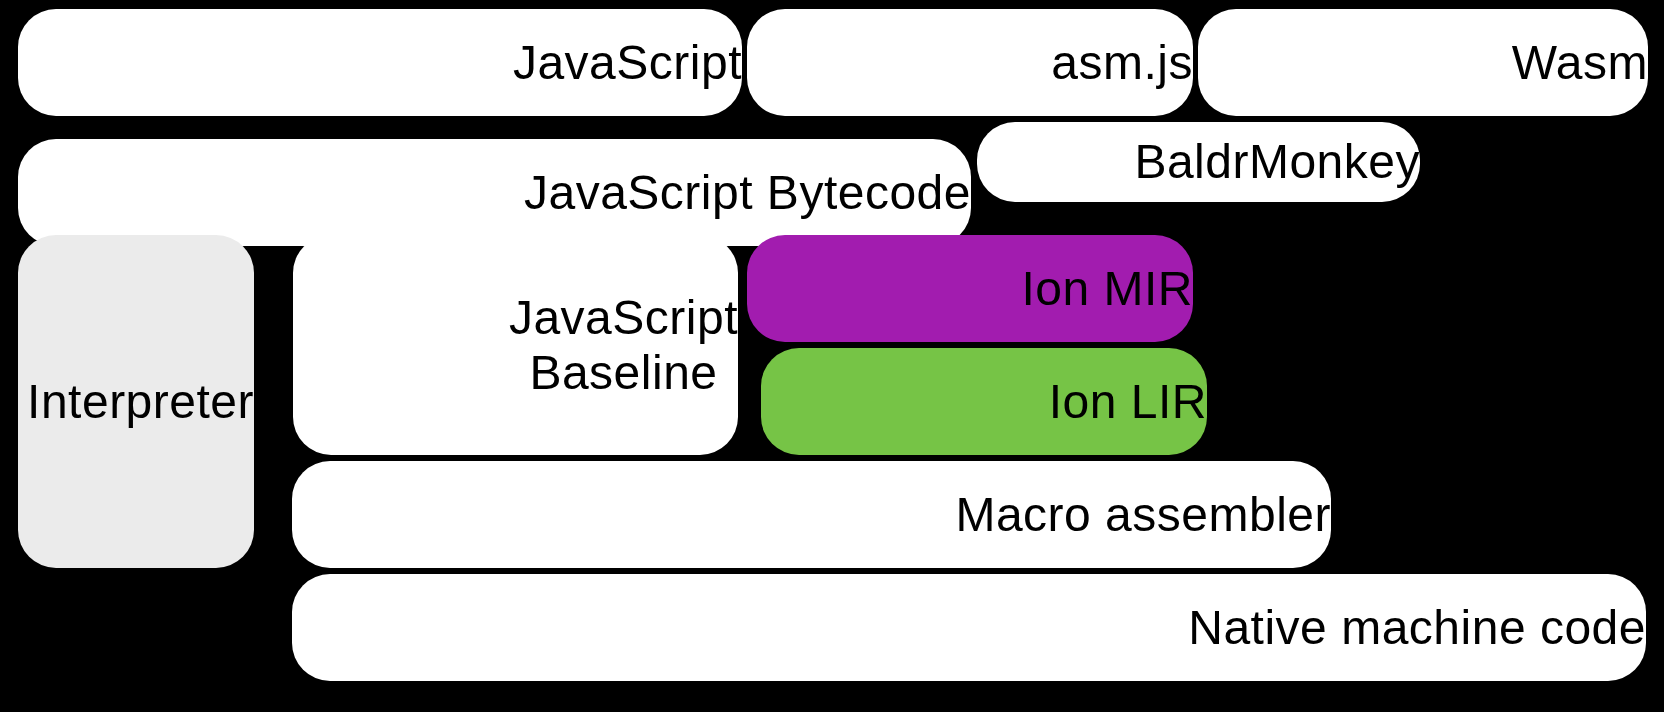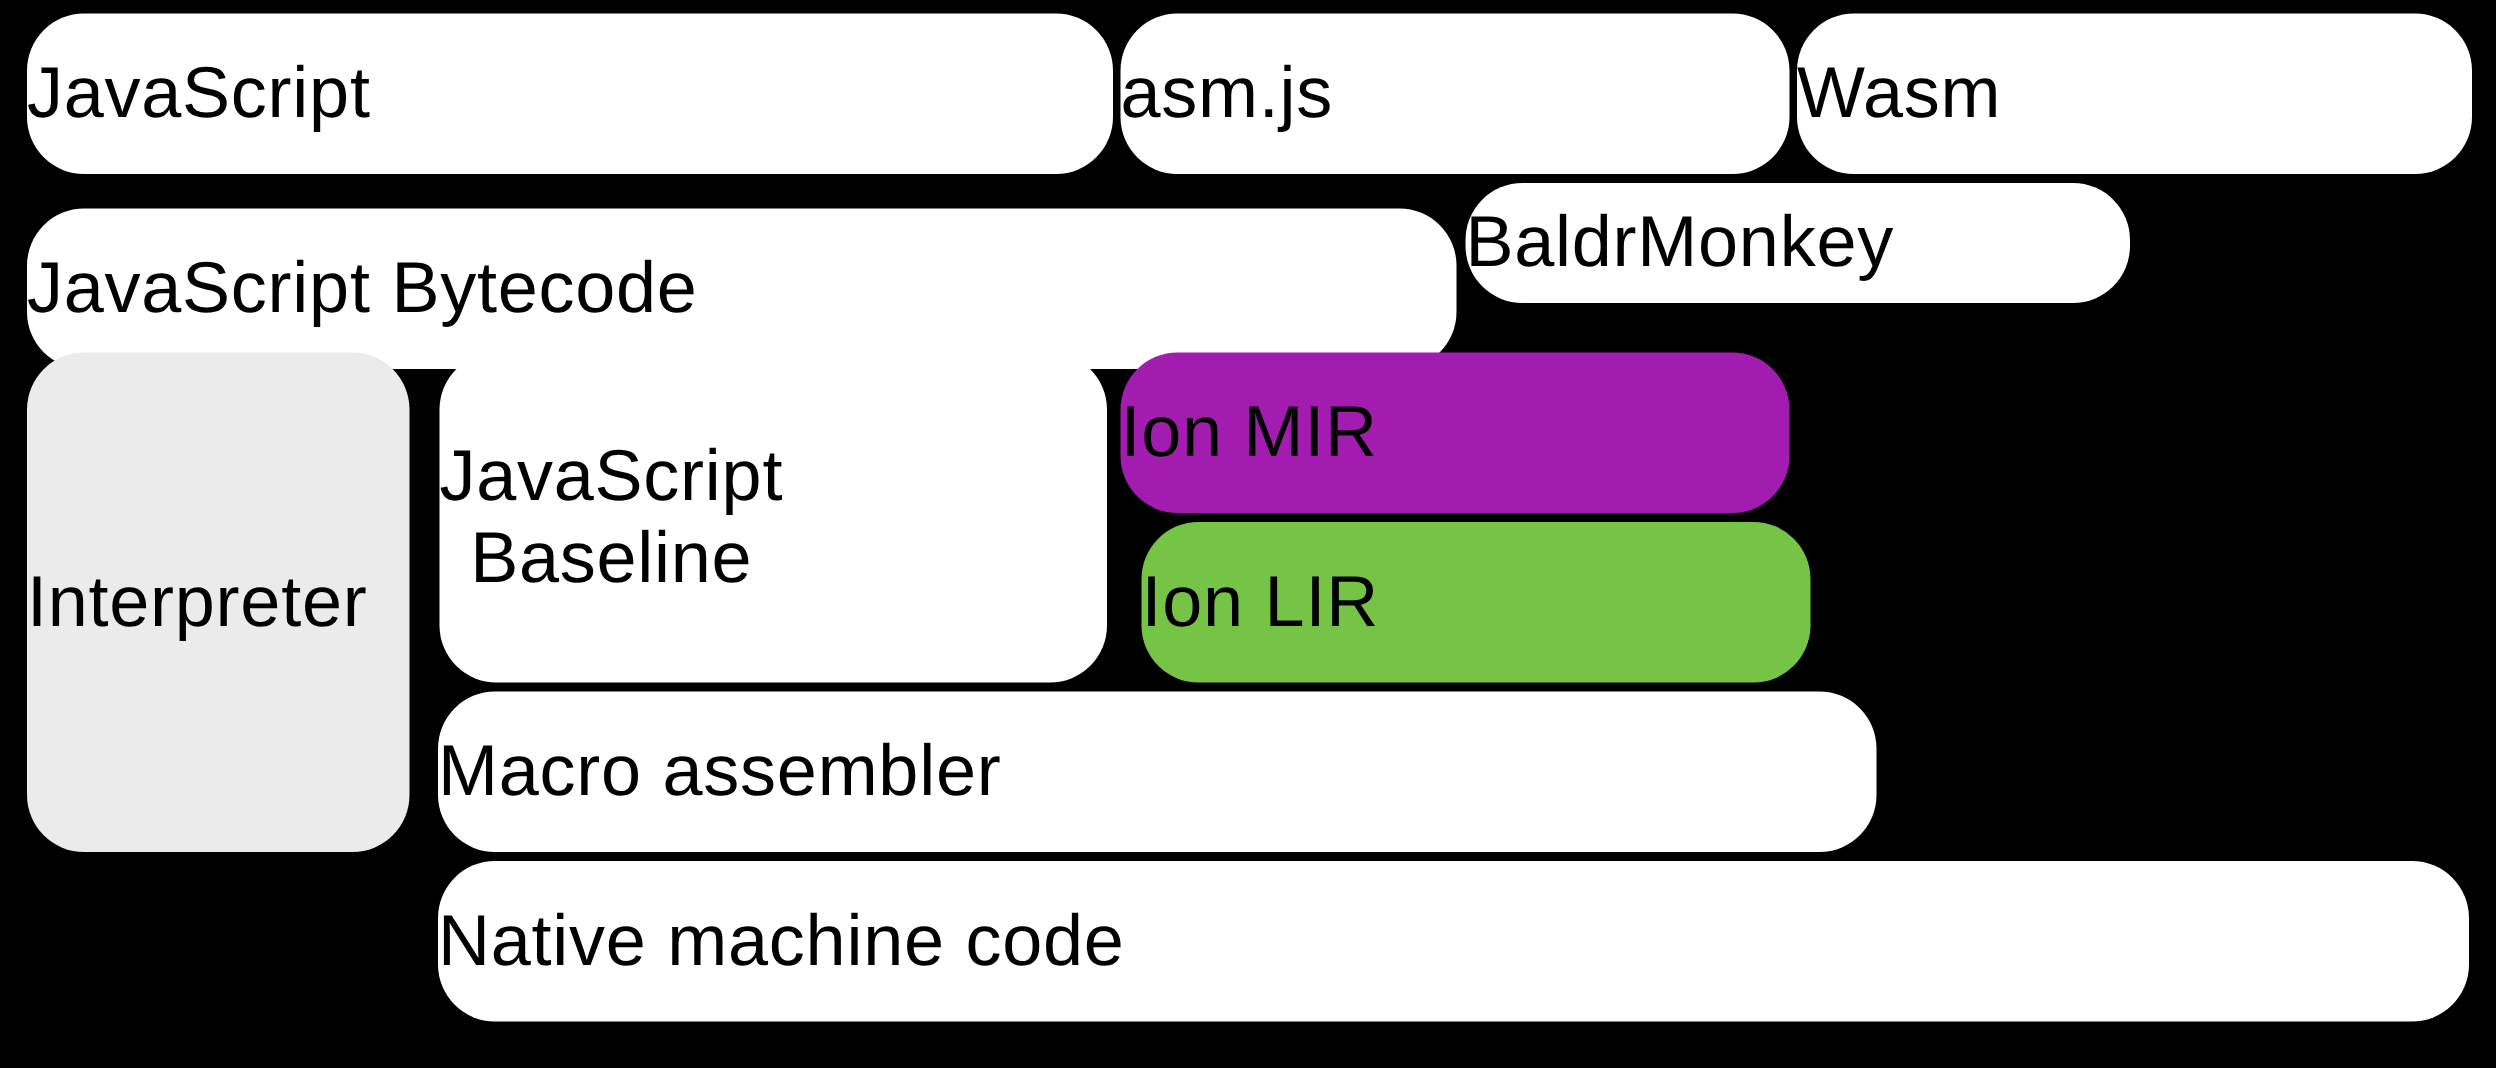--- a/index.html
+++ b/index.html
@@ -14,46 +14,46 @@
     background: #000000;
     overflow: hidden;
     font-family: "Liberation Sans", sans-serif;
   }
   .box {
     position: absolute;
     border-radius: 38px;
     background: #ffffff;
     display: flex;
     align-items: center;
-    justify-content: flex-start;
+    justify-content: flex-end;
     box-sizing: border-box;
   }
   .label {
     font-size: 48px;
     line-height: 1.15;
     color: #000000;
     text-align: center;
     white-space: pre-line;
     letter-spacing: 0.5px;
   }
   
   .b-javascript          { left: 18px;   top: 9px;   width: 724px;  height: 107px; }
   .b-asmjs               { left: 747px;  top: 9px;   width: 446px;  height: 107px; }
   .b-wasm                { left: 1198px; top: 9px;   width: 450px;  height: 107px; }
   
   .b-javascript-bytecode { left: 18px;   top: 122px; width: 953px;  height: 107px; }
   .b-baldrmonkey         { left: 977px;  top: 122px; width: 443px;  height: 80px; }
   
-  .b-interpreter         { left: 18px;   top: 235px; width: 255px;  height: 333px; }
+  .b-interpreter         { left: 18px;   top: 235px; width: 236px;  height: 333px; }
   .b-javascript-baseline { left: 293px;  top: 235px; width: 445px;  height: 220px; }
   .b-ion-mir             { left: 747px;  top: 235px; width: 446px;  height: 107px; }
   .b-ion-lir             { left: 747px;  top: 348px; width: 446px;  height: 107px; margin-left: 14px; }
   .b-cranelift           { left: 1200px; top: 348px; width: 448px;  height: 220px; }
   
-  .b-macro-assembler     { left: 292px;  top: 461px; width: 959px;  height: 107px; }
+  .b-macro-assembler     { left: 292px;  top: 461px; width: 1039px;  height: 107px; }
   
   .b-native-machine-code { left: 292px;  top: 574px; width: 1354px; height: 107px; }
 </style>
 </head>
 <body>
 
 <div class="canvas">
 
   <div class="box b-javascript" style="background-color: rgb(255, 255, 255);">
     <span class="label">JavaScript</span>

